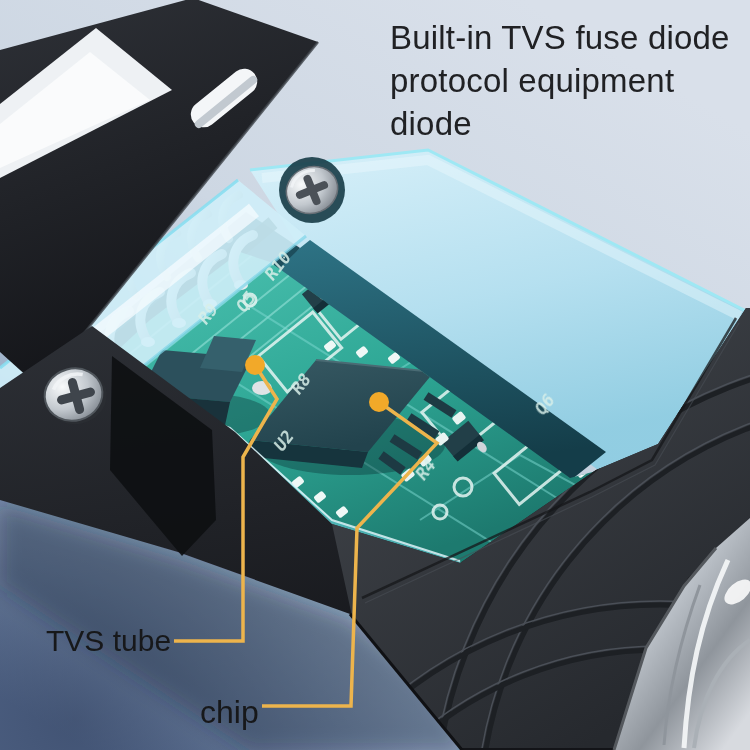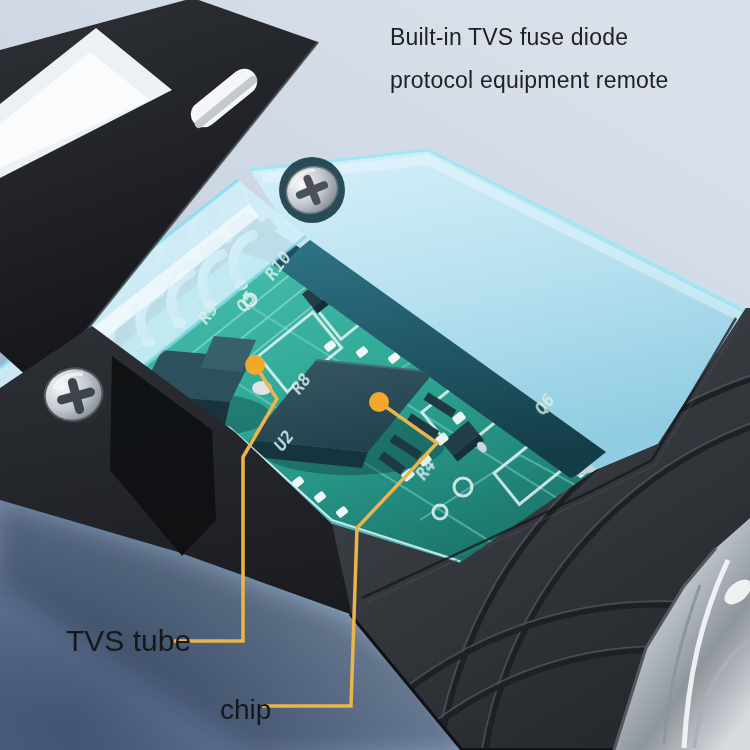--- a/index.html
+++ b/index.html
@@ -1,23 +1,23 @@
 <!DOCTYPE html>
 <html><head>
 <meta charset="utf-8">
 <style>
   html,body{margin:0;padding:0;}
   body{width:750px;height:750px;overflow:hidden;position:relative;
        font-family:"Liberation Sans", sans-serif;}
   #scene{position:absolute;left:0;top:0;}
   .headline{position:absolute;left:390px;top:16px;color:#202124;
-            font-size:23px;line-height:43px;letter-spacing:0.2px;}
-  .callout-label{position:absolute;color:#17181a;font-weight:400;margin-left:20px;}
+            font-size:33px;line-height:43px;letter-spacing:0.2px;}
+  .callout-label{position:absolute;color:#17181a;font-weight:400;}
   #tvs-label{left:46px;top:624px;font-size:30px;}
-  #chip-label{left:200px;top:694px;font-size:28px;}
+  #chip-label{left:200px;top:694px;font-size:32px;}
 </style>
 </head>
 <body>
 
 <svg id="scene" width="750" height="750" viewBox="0 0 750 750">
   <defs>
     <linearGradient id="g-bg" x1="70%" y1="0%" x2="12%" y2="100%">
       <stop offset="0%" stop-color="#d9e0ea"></stop>
       <stop offset="38%" stop-color="#cdd7e3"></stop>
       <stop offset="62%" stop-color="#a9bcd1"></stop>
@@ -327,17 +327,17 @@
   <g fill="none" stroke-linejoin="miter">
     <polyline points="255,365 277,399 243,457 243,641 174,641" stroke-width="3.5" stroke="#EDB44C"></polyline>
     <polyline points="379,402 437,443 357,528 351,706 262,706" stroke-width="3.5" stroke="#EDB44C"></polyline>
     <circle cx="255" cy="365" r="10" fill="#F2A929"></circle>
     <circle cx="379" cy="402" r="10" fill="#F2A929"></circle>
   </g>
 </svg>
 
 <div class="headline">
   <div>Built-in TVS fuse diode</div>
-  <div>protocol equipment remote</div>
+  <div>protocol equipment diode</div>
 </div>
 
 <div id="tvs-label" class="callout-label">TVS tube</div>
 <div id="chip-label" class="callout-label">chip</div>
 
 </body></html>

